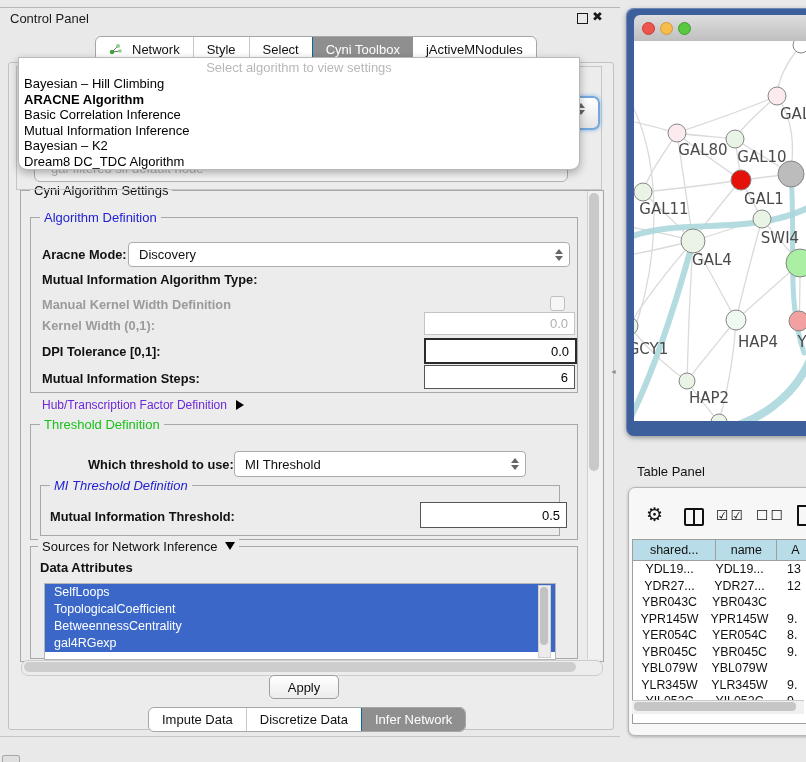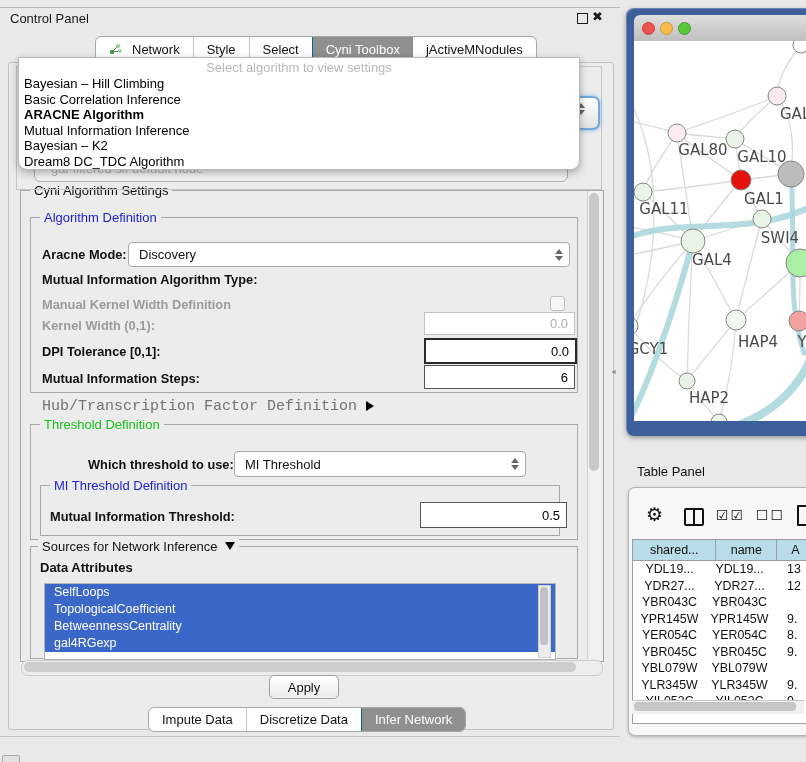--- a/index.html
+++ b/index.html
@@ -152,22 +152,22 @@
     <div class="stepper" style="position:absolute;left:6px;top:5px;">
       <div class="tri-up"></div>
         <div class="tri-dn"></div>
     </div>
   </div>
 
   <div class="abs" id="dropdown">
     <div id="dd-placeholder">Select algorithm to view settings</div>
     <div>
         <div class="dd-item">Bayesian – Hill Climbing</div>
+        <div class="dd-item sel">ARACNE Algorithm</div>
         <div class="dd-item">Basic Correlation Inference</div>
-        <div class="dd-item sel">ARACNE Algorithm</div>
         <div class="dd-item">Mutual Information Inference</div>
         <div class="dd-item">Bayesian – K2</div>
         <div class="dd-item">Dream8 DC_TDC Algorithm</div>
       </div>
   </div>
 
   <div class="grp" id="cyni-grp"></div>
   <div class="grp-title" style="left:30px;top:183px;">Cyni Algorithm Settings</div>
   <div class="abs" id="cyni-vscroll"></div>
   <div class="abs" id="cyni-vthumb"></div>
@@ -191,38 +191,38 @@
 
   <div class="blbl gray-dis" style="left:42px;top:318px;">Kernel Width (0,1):</div>
   <div class="field" style="left:424px;top:312px;width:143px;height:21px;border:1px solid #c4c4c4;color:#b0b0b0;">0.0</div>
 
   <div class="blbl" style="left:42px;top:344px;">DPI Tolerance [0,1]:</div>
   <div class="field" style="left:424px;top:338px;width:143px;height:22px;border:2px solid #2a2a2a;color:#000;">0.0</div>
 
   <div class="blbl" style="left:42px;top:371px;">Mutual Information Steps:</div>
   <div class="field" style="left:424px;top:365px;width:143px;height:22px;border:1px solid #555;color:#000;">6</div>
 
-  <div class="abs" style="left:42px;top:398px;font-size:15px;color:#737373;font-family:Liberation Mono, monospace;">
+  <div class="abs" style="left:42px;top:398px;font-size:12px;color:#6d28d9;">
     <span>Hub/Transcription Factor Definition</span><span class="tri-right"></span>
   </div>
 
   <div class="grp" style="left:30px;top:424px;width:546px;height:114px;"></div>
   <div class="grp-title green" style="left:40px;top:417px;">Threshold Definition</div>
 
   <div class="blbl" style="left:88px;top:457px;">Which threshold to use:</div>
   <div class="combo" style="left:234px;top:451px;width:290px;height:24px;">
     <span>MI Threshold</span>
     <div class="stepper">
         <div class="tri-up"></div>
         <div class="tri-dn"></div>
       </div>
   </div>
 
   <div class="grp" style="left:40px;top:485px;width:518px;height:49px;"></div>
-  <div class="grp-title blue" style="left:50px;top:478px;">MI Threshold Definition</div>
+  <div class="grp-title blue" style="left:50px;top:478px;font-style:italic;">MI Threshold Definition</div>
   <div class="blbl" style="left:50px;top:509px;">Mutual Information Threshold:</div>
   <div class="field" style="left:420px;top:502px;width:139px;height:24px;border:1px solid #555;color:#000;">0.5</div>
 
   <div class="grp" style="left:30px;top:546px;width:546px;height:111px;"></div>
   <div class="grp-title" style="left:38px;top:539px;">
     <span>Sources for Network Inference</span><span class="tri-down"></span>
   </div>
   <div class="blbl" style="left:40px;top:560px;font-size:13px;">Data Attributes</div>
   <div class="abs" id="attr-list">
       <div class="attr-item">SelfLoops</div>

